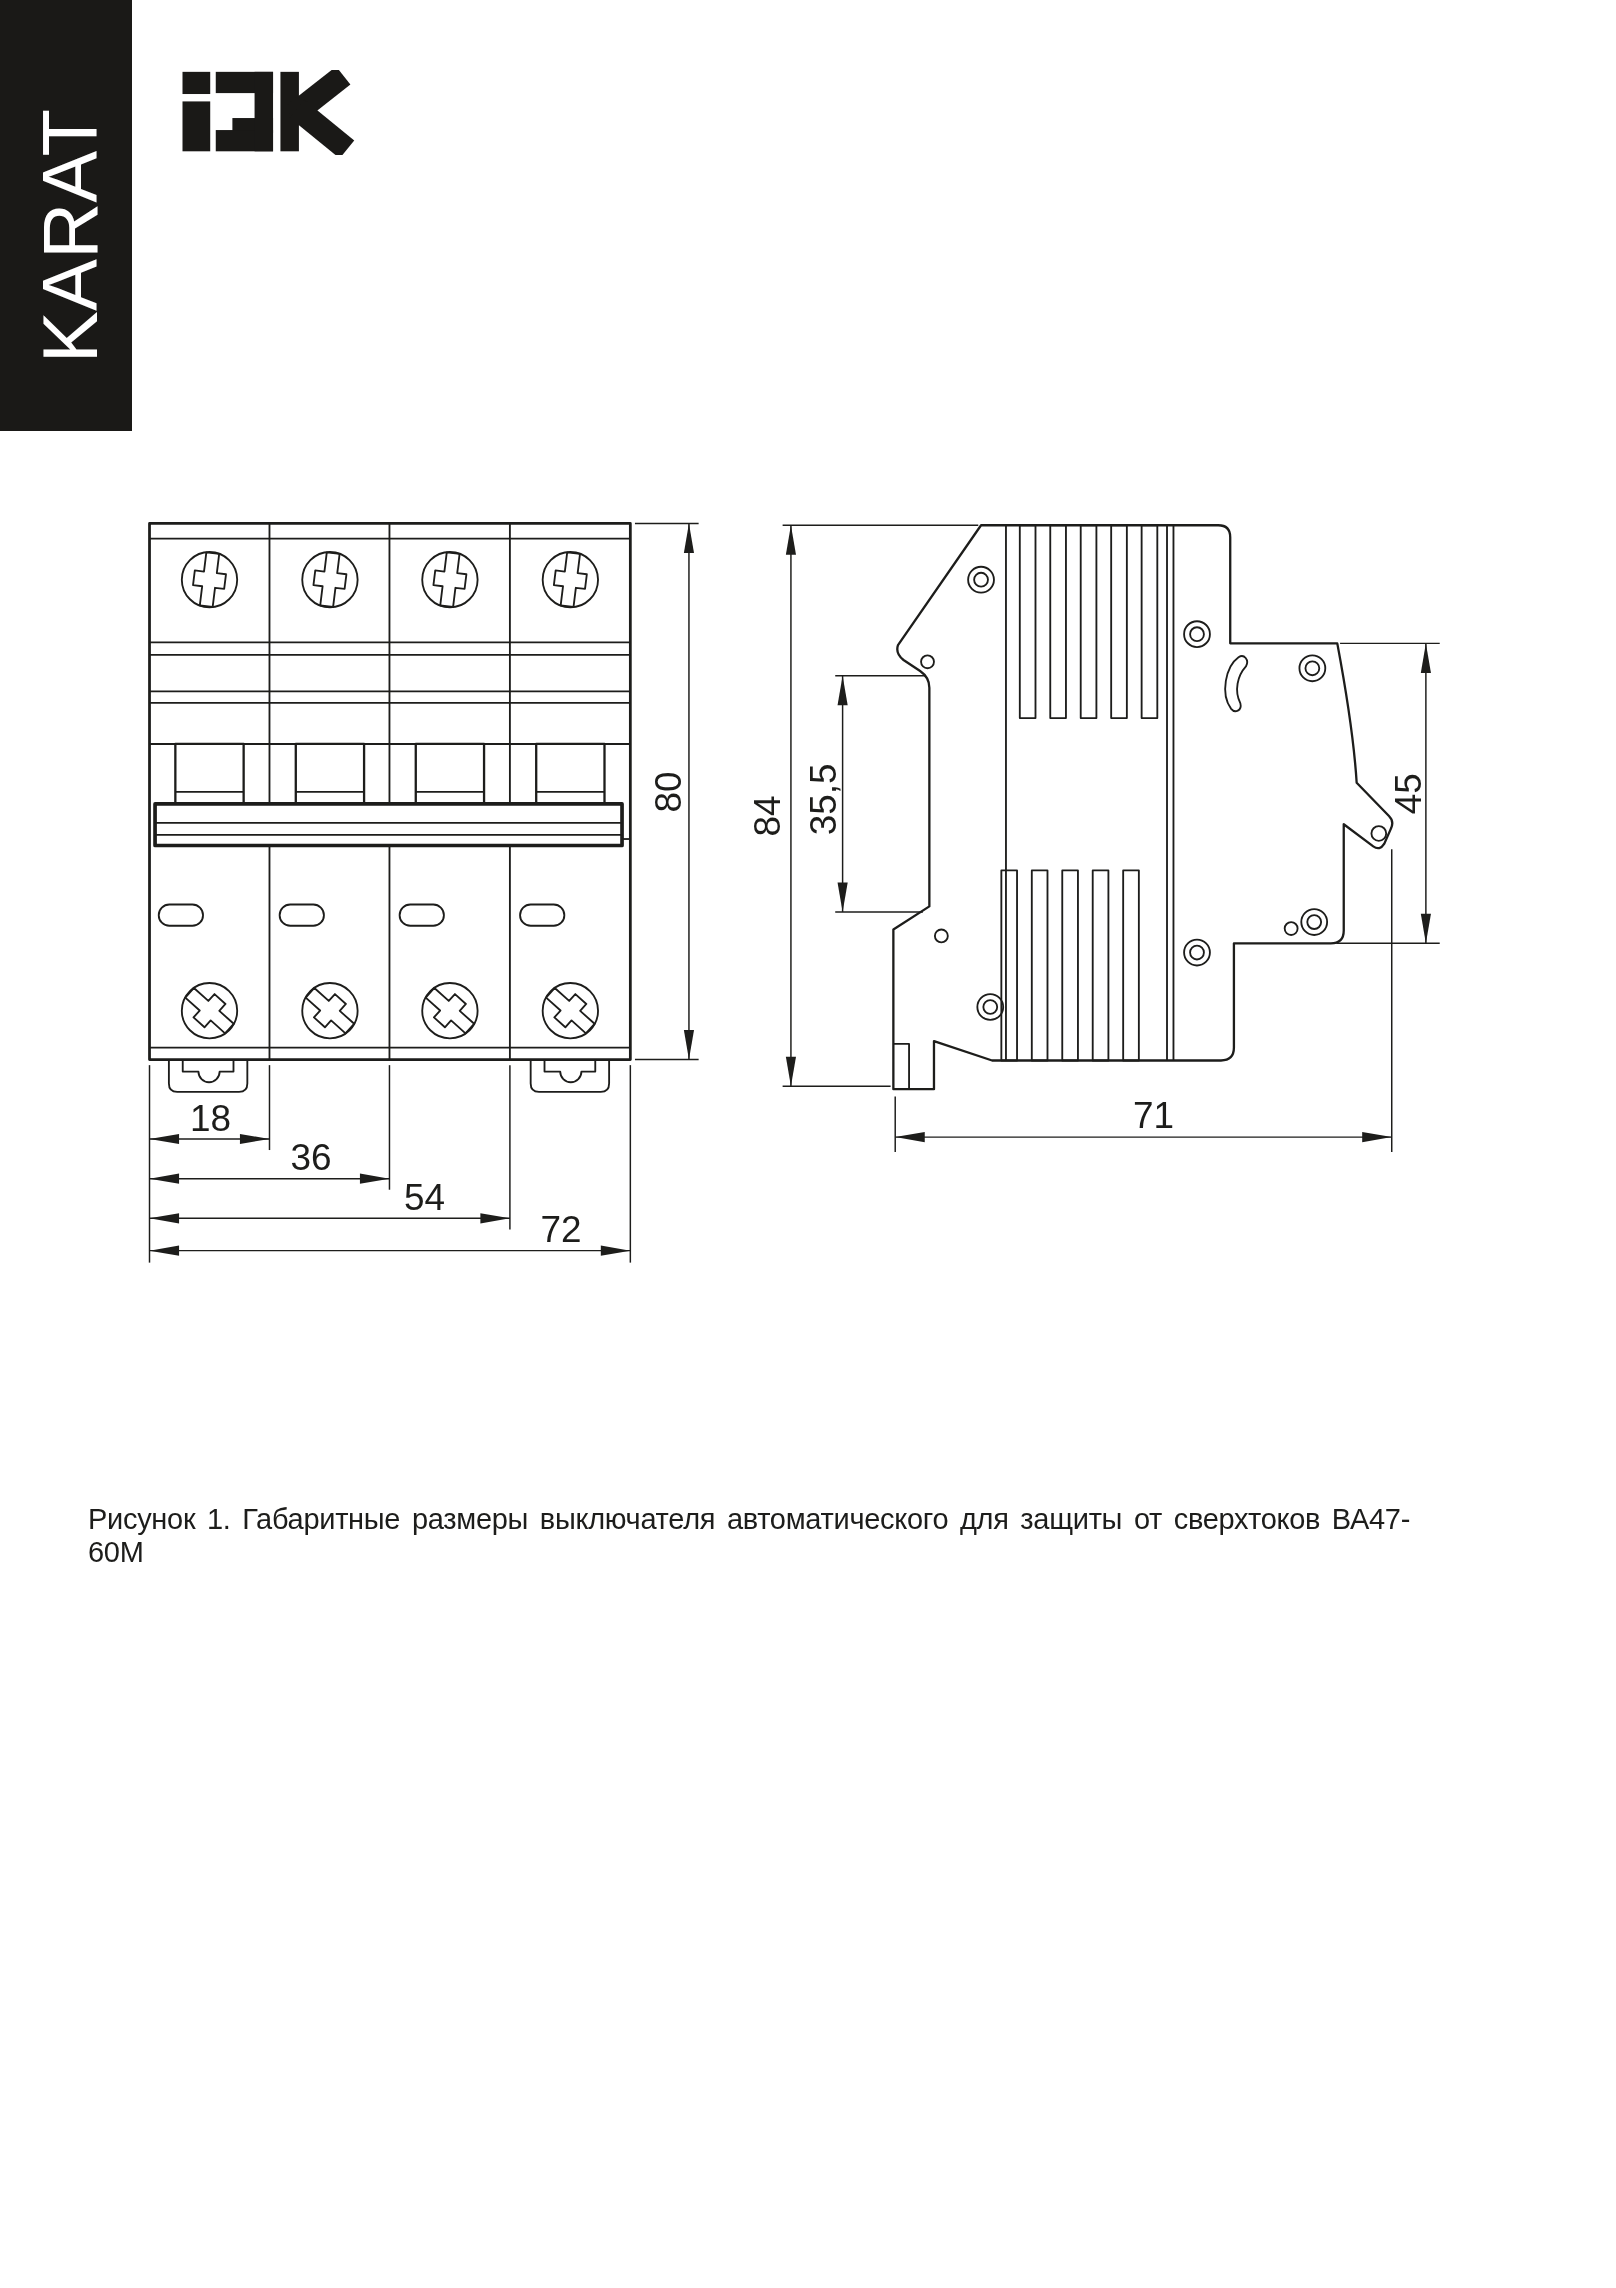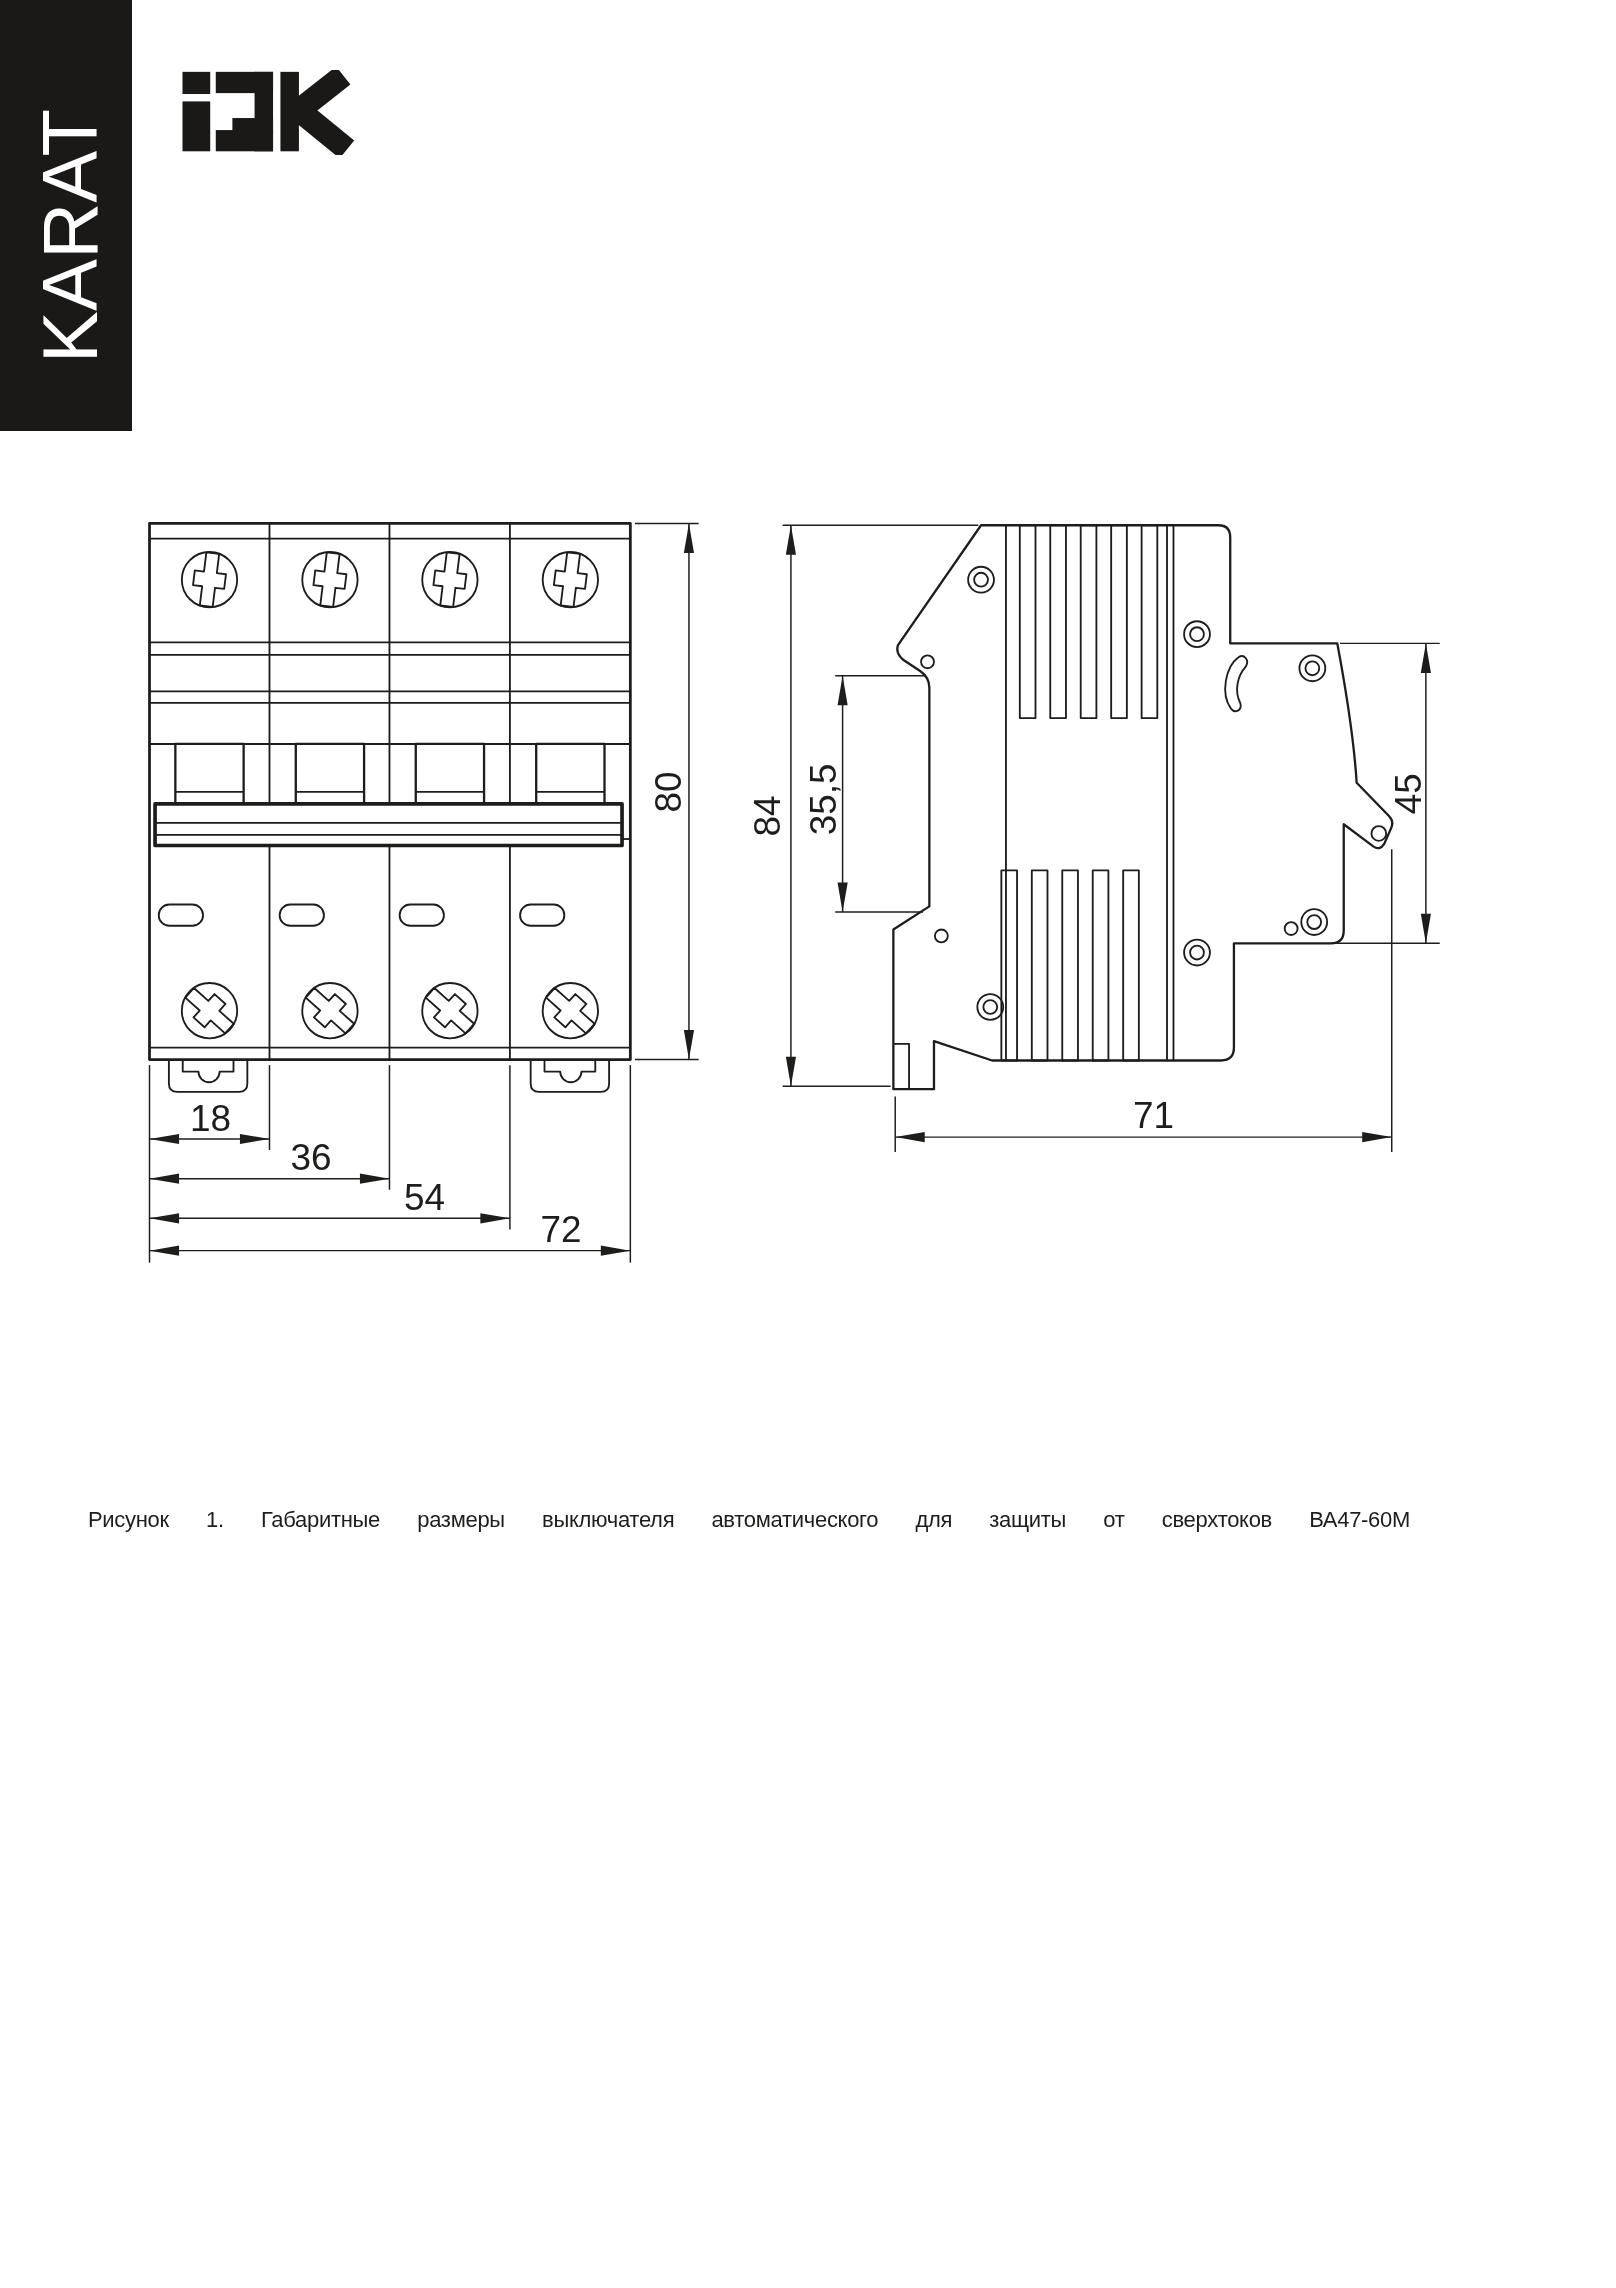--- a/index.html
+++ b/index.html
@@ -5,21 +5,21 @@
   html,body{margin:0;padding:0;background:#e8e8e8;}
   #page{position:relative;width:1616px;height:2289px;background:#ffffff;overflow:hidden;
         font-family:"Liberation Sans",sans-serif;}
   
   .banner{position:absolute;left:0;top:0;width:132px;height:431px;background:#1a1917;}
   .banner-label{position:absolute;left:70px;top:236px;transform:translate(-50%,-50%) rotate(-90deg);
         color:#ffffff;font-size:78px;letter-spacing:0px;white-space:nowrap;line-height:1;}
   
   svg.draw{position:absolute;left:0;top:0;}
   .caption{position:absolute;left:88px;top:1503px;width:1322px;
-        font-size:22px;line-height:33px;color:#1d1d1b;letter-spacing:-0.3px;
+        font-size:29px;line-height:33px;color:#1d1d1b;letter-spacing:-0.3px;
         text-align:justify;text-align-last:justify;}
 </style>
 </head>
 <body>
 
 <div id="page">
 
   <div class="banner">
     <span class="banner-label">KARAT</span>
   </div>

